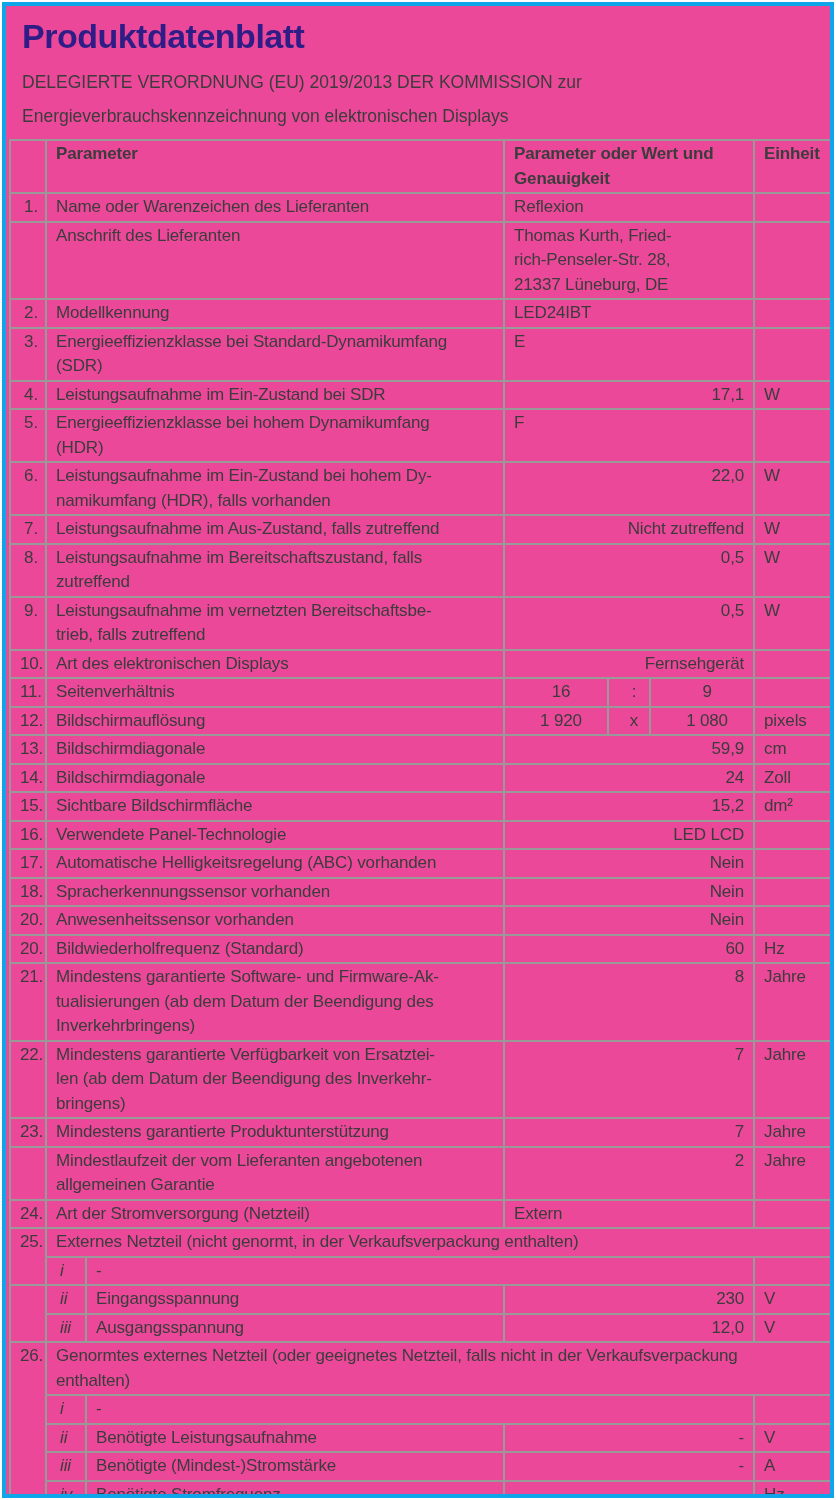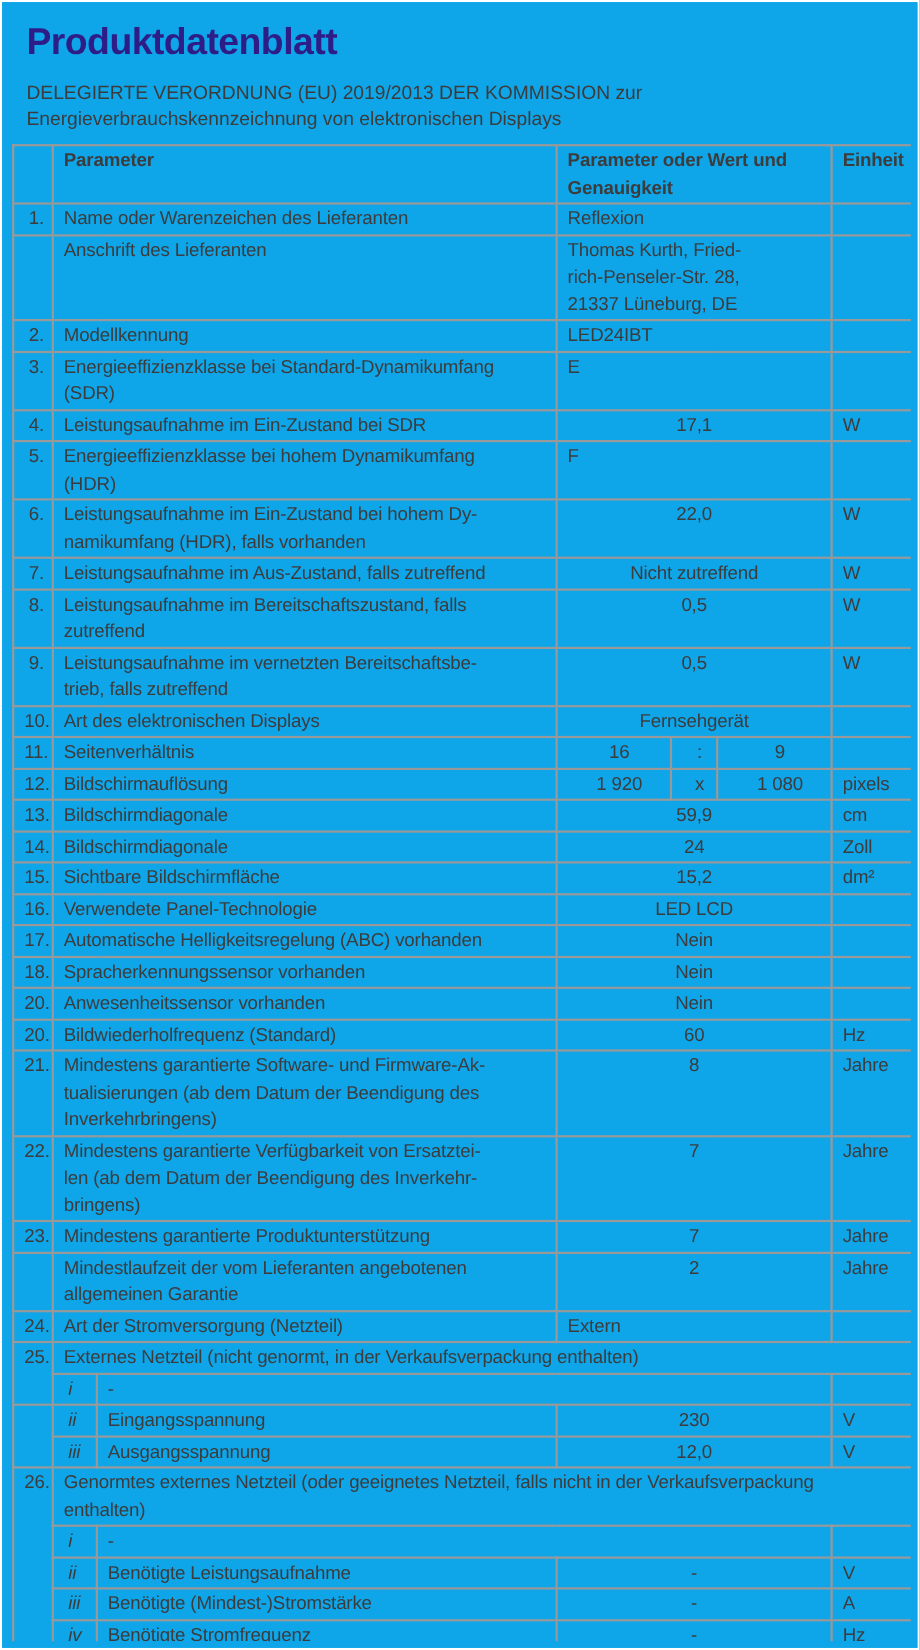--- a/index.html
+++ b/index.html
@@ -2,41 +2,41 @@
 <html><head>
 <meta charset="utf-8">
 <style>
   html,body{margin:0;padding:0;}
   body{
     width:836px;height:1500px;background:#ffffff;position:relative;
     font-family:"Liberation Sans", sans-serif;color:#3c3c3c;
   }
   .frame{
     position:absolute;left:2px;top:2px;right:2px;bottom:2px;
-    border:6px solid #0ea5e9;background:#0ea5e9;box-sizing:border-box;overflow:hidden;
+    border:4px solid #0ea5e9;background:#ec4899;box-sizing:border-box;overflow:hidden;
   }
   header{padding:6px 16px 0 14px;}
   h1{
     font-size:34px;font-weight:bold;color:#2e1d87;
     margin:4px 0 15px 2px;letter-spacing:-0.5px;line-height:40px;
   }
-  .subtitle{font-size:17.5px;line-height:23.5px;margin:0 0 0 2px;color:#3c3c3c;}
+  .subtitle{font-size:17.5px;line-height:23.5px;margin:10px 0 0 2px;color:#3c3c3c;}
   table{
     border-collapse:collapse;table-layout:fixed;width:824px;
     margin:11px 3px 0 3px;
     font-size:17px;line-height:24.5px;letter-spacing:-0.15px;color:#3c3c3c;
   }
   td{
     border:2px solid #999999;padding:1px 9px;vertical-align:top;
     white-space:pre-line;overflow:hidden;
   }
   .b td{font-weight:bold;}
   .num{text-align:right;padding-right:7px;}
   .subn{font-style:italic;padding-left:13px;}
-  .right{text-align:center;margin-top:30px;}
+  .right{text-align:right;margin-top:30px;}
   .center{text-align:center;padding-left:12px;padding-right:2px;}
   .unit{}
 </style>
 </head>
 <body>
 
 <div class="frame">
   <header>
     <h1>Produktdatenblatt</h1>
     <p class="subtitle">DELEGIERTE VERORDNUNG (EU) 2019/2013 DER KOMMISSION zur</p>

